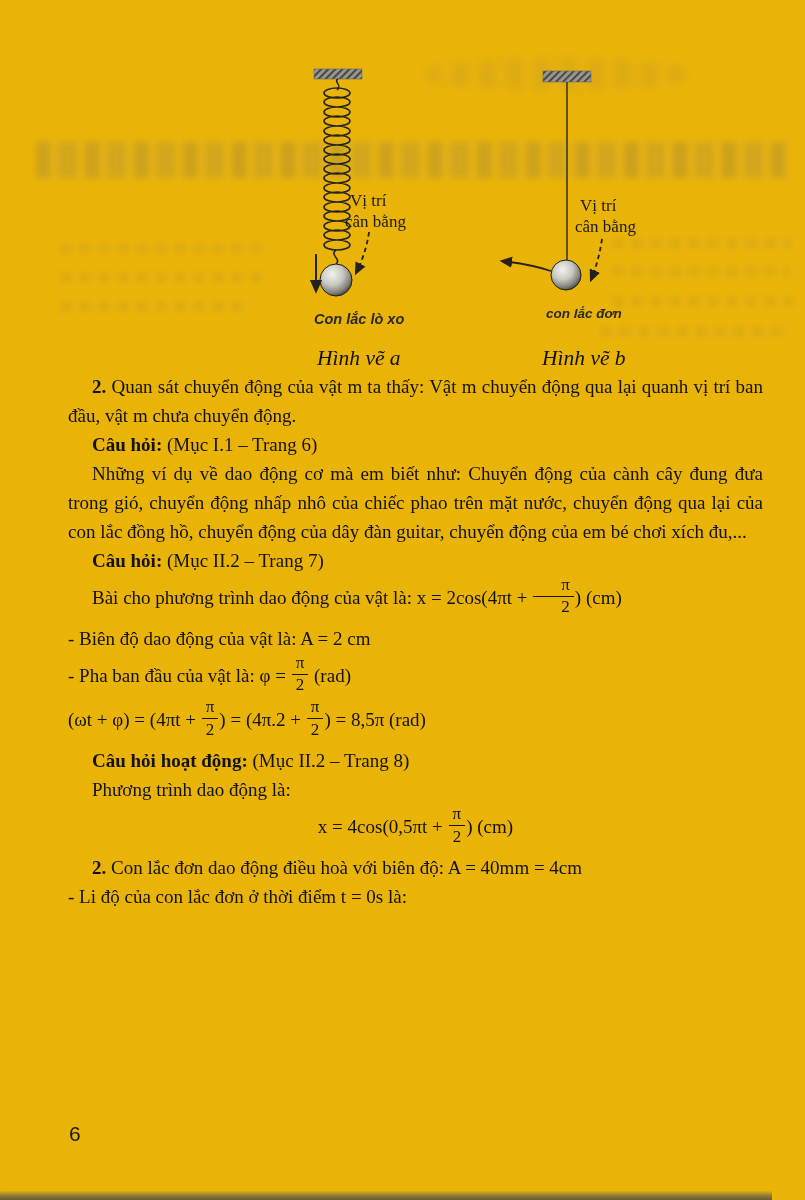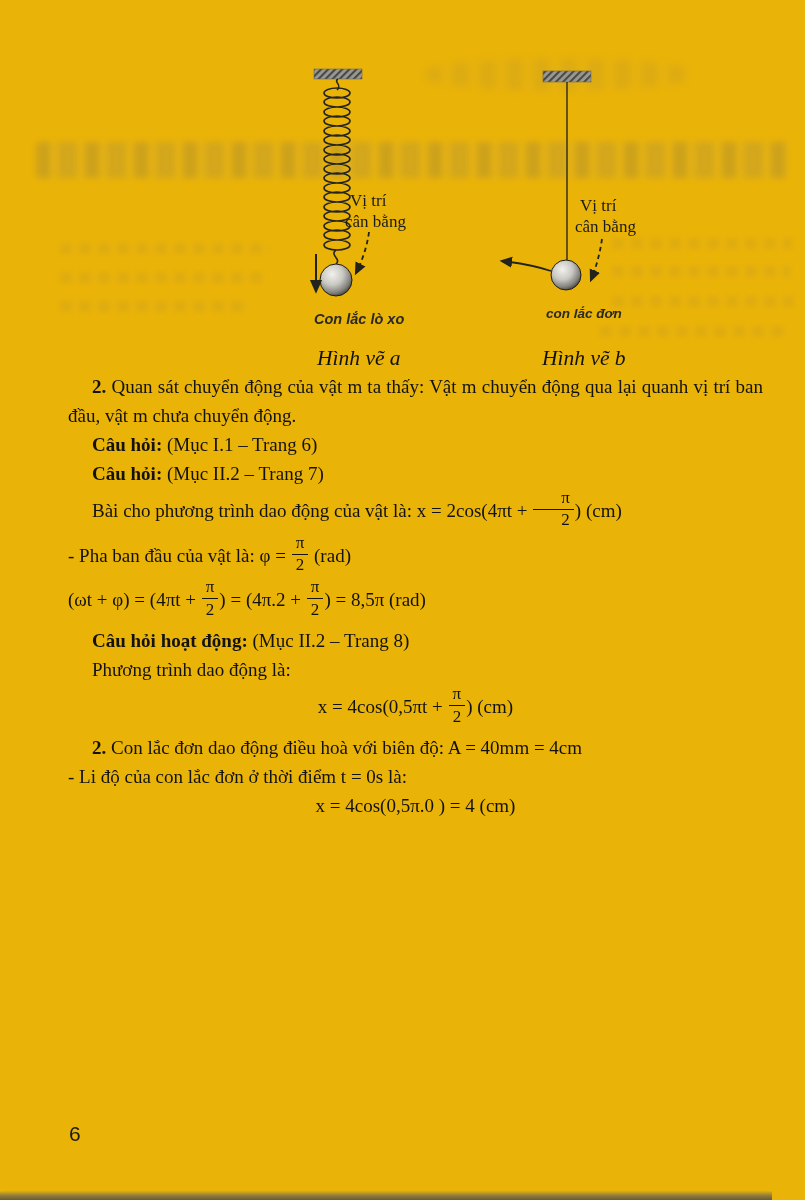--- a/index.html
+++ b/index.html
@@ -138,27 +138,28 @@
       <text x="580" y="211" class="fig-label">Vị trí</text>
       <text x="575" y="232" class="fig-label">cân bằng</text>
       <text x="546" y="318" class="fig-caption small">con lắc đơn</text>
       <text x="542" y="365" class="fig-title">Hình vẽ b</text>
     </g>
   </svg>
 
   <div class="text-column" id="text-column">
       <p class="line indent"><b>2.</b> Quan sát chuyển động của vật m ta thấy: Vật m chuyển động qua lại quanh vị trí ban đầu, vật m chưa chuyển động.</p>
       <p class="line indent"><b>Câu hỏi:</b> (Mục I.1 – Trang 6)</p>
+      <p class="line indent">Những ví dụ về dao động cơ mà em biết như: Chuyển động của cành cây đung đưa trong gió, chuyển động nhấp nhô của chiếc phao trên mặt nước, chuyển động qua lại của con lắc đồng hồ, chuyển động của dây đàn guitar, chuyển động của em bé chơi xích đu,...</p>
       <p class="line indent"><b>Câu hỏi:</b> (Mục II.2 – Trang 7)</p>
       <p class="line indent tall">Bài cho phương trình dao động của vật là: x = 2cos(4πt + <span class="frac"><span class="n">π</span><span class="d">2</span></span>) (cm)</p>
+      <p class="line">- Biên độ dao động của vật là: A = 2 cm</p>
       <p class="line tall">- Pha ban đầu của vật là: φ = <span class="frac"><span class="n">π</span><span class="d">2</span></span> (rad)</p>
       <p class="line tall">(ωt + φ) = (4πt + <span class="frac"><span class="n">π</span><span class="d">2</span></span>) = (4π.2 + <span class="frac"><span class="n">π</span><span class="d">2</span></span>) = 8,5π (rad)</p>
       <p class="line indent"><b>Câu hỏi hoạt động:</b> (Mục II.2 – Trang 8)</p>
       <p class="line indent">Phương trình dao động là:</p>
       <p class="line center tall">x = 4cos(0,5πt + <span class="frac"><span class="n">π</span><span class="d">2</span></span>) (cm)</p>
       <p class="line indent"><b>2.</b> Con lắc đơn dao động điều hoà với biên độ: A = 40mm = 4cm</p>
       <p class="line">- Li độ của con lắc đơn ở thời điểm t = 0s là:</p>
-      <p class="line center">x = 4cos(0,5π.0 ) = 4 (cm)</p>
     </div>
 
   <div class="page-number">6</div>
   <div class="bottom-edge"></div>
 </div>
 
 </body></html>

